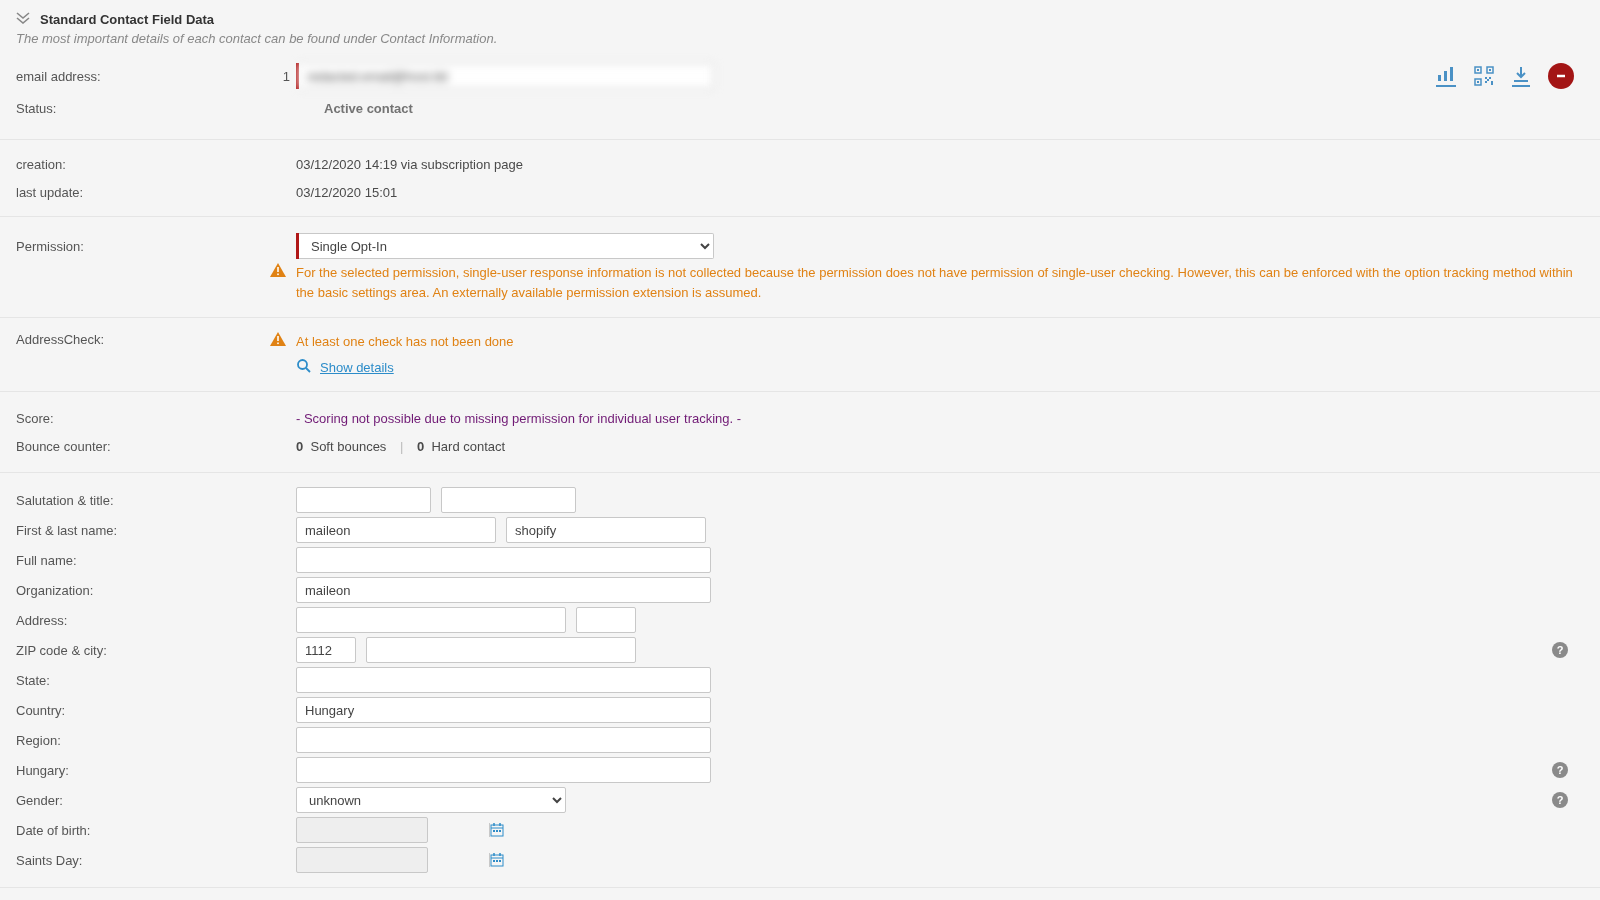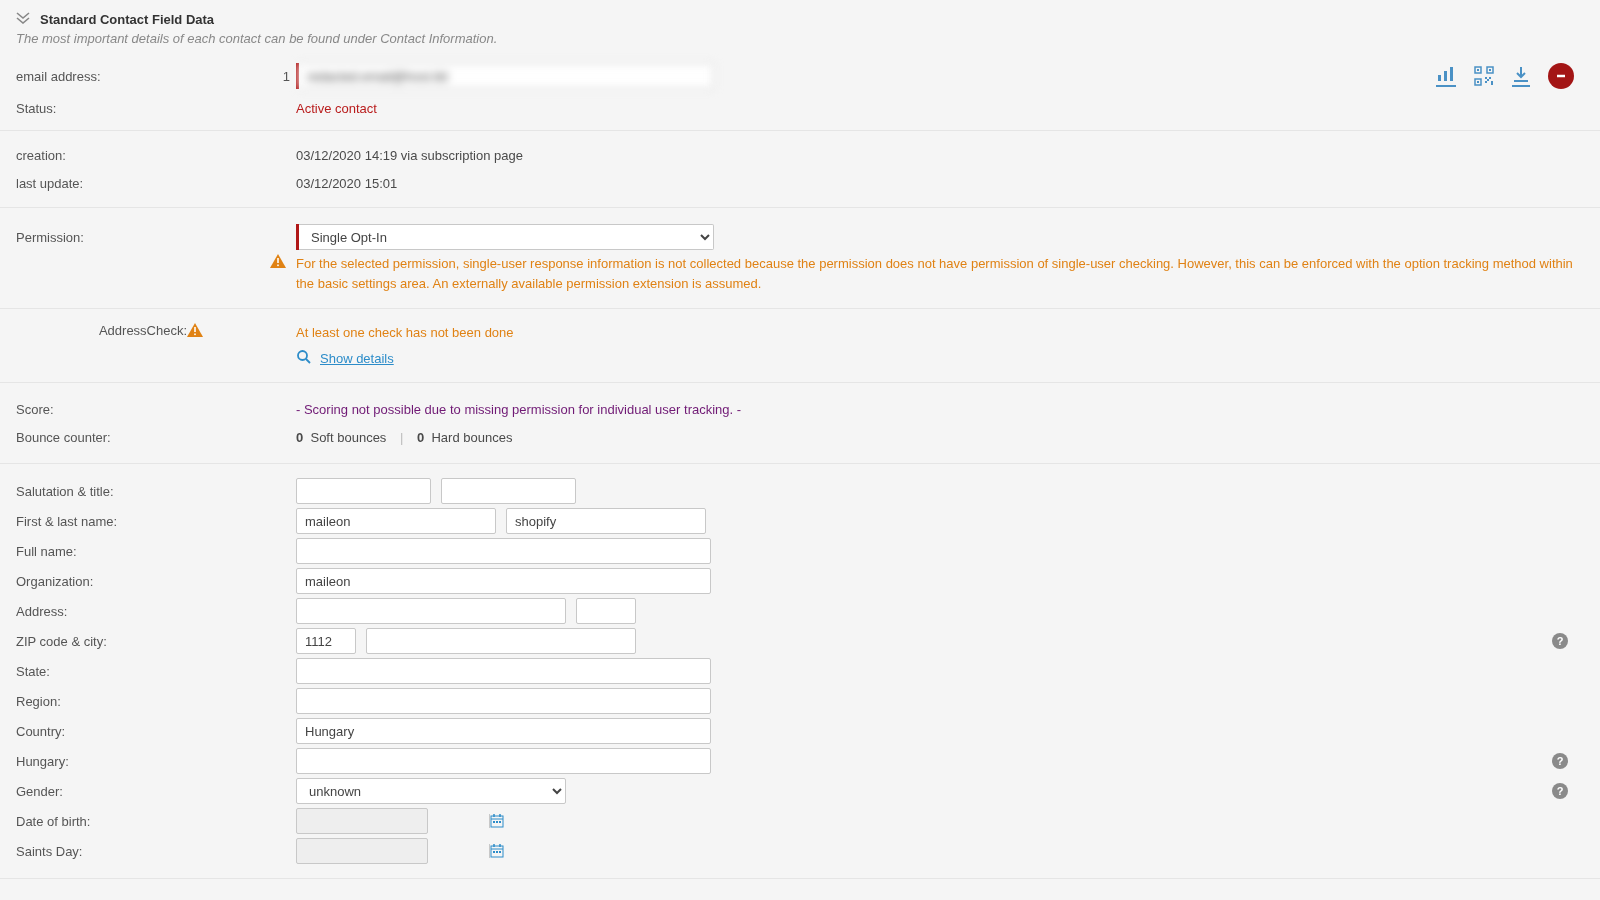--- a/index.html
+++ b/index.html
@@ -20,21 +20,21 @@
 
   input[type=text], select {
     border: 1px solid #c8c8c8; background: #fff; height: 26px; padding: 2px 8px; font-size: 13px; color:#444; border-radius: 2px;
   }
   .req-bar { display:inline-block; width:3px; height:26px; background:#b01717; margin-right:0; vertical-align:middle; }
   .input-wrap { display:flex; align-items:center; }
   .input-wrap.req input, .input-wrap.req select { border-left: none; border-top-left-radius:0; border-bottom-left-radius:0; }
   .input-wrap.req .req-bar { border: 1px solid #b01717; border-right:none; }
   .mono-num { font-family: inherit; color:#555; margin-right:6px; }
 
-  .status-active { color: #b91c1c; font-weight: normal; }
+  .status-active { color: #737373; font-weight: bold; margin-left: 28px; }
   .warn-text { color: #e08214; line-height: 1.55em; }
   .warn-icon { color:#e08214; flex:0 0 auto; }
   .warn-icon svg { display:block; }
   .mag-icon { color:#2c8cc9; }
   .linky { color:#2c8cc9; text-decoration: underline; cursor:pointer; }
 
   .muted { color:#701a75; }
   .pipe { color:#bbb; margin: 0 10px; }
 
   .icon-btn { cursor:pointer; color:#4a91c5; display:inline-flex; align-items:center; }
@@ -50,21 +50,21 @@
   .date-box .cal { width:26px; display:flex; align-items:center; justify-content:center; border-left:1px solid #c8c8c8; background:#f5f5f5; cursor:pointer; color:#2c8cc9; }
 
   
   .w-415 { width:415px; }
   .w-200 { width:200px; }
   .w-135 { width:135px; }
   .w-270 { width:270px; }
   .w-60  { width:60px;  }
 
   .blur { filter: blur(4px); color:#999; user-select:none; }
-  .first-block { padding-top:4px; padding-bottom:8px; }
+  .first-block { padding-top:4px; padding-bottom:17px; }
   .gap-top { margin-top:0; }
   .row.rel { position:relative; }
 </style>
 </head>
 <body>
 
 <div class="page">
   <div class="panel">
 
     <div class="section-title-row">
@@ -169,21 +169,21 @@
           </span>
         </div>
         <div class="content-col">
           <span class="warn-text">For the selected permission, single-user response information is not collected because the permission does not have permission of single-user checking. However, this can be enforced with the option tracking method within the basic settings area. An externally available permission extension is assumed.</span>
         </div>
       </div>
     </div>
 
     <div class="block" style="padding-top:12px; padding-bottom:12px;">
       <div class="row" style="align-items:flex-start;">
-        <div class="label-col" style="display:flex; justify-content:center; padding-right:10px;">
+        <div class="label-col" style="display:flex; justify-content:space-between; padding-right:10px;">
           <span>AddressCheck:</span>
           <span class="warn-icon">
             <svg width="16" height="14" viewBox="0 0 16 14">
                 <path d="M8 0 L16 14 L0 14 Z" fill="#e08214"></path>
                 <rect x="7.2" y="4" width="1.6" height="5" fill="#fff"></rect>
                 <rect x="7.2" y="10.5" width="1.6" height="1.6" fill="#fff"></rect>
               </svg>
           </span>
         </div>
         <div class="content-col" style="flex-direction:column; align-items:flex-start; gap:6px;">
@@ -207,21 +207,21 @@
         <div class="content-col">
             <span class="muted">- Scoring not possible due to missing permission for individual user tracking. -</span>
           </div>
       </div>
       <div class="row">
         <div class="label-col">Bounce counter:</div>
         <div class="content-col">
           <span>
             <b>0</b>&nbsp;&nbsp;<span>Soft bounces</span>
             <span class="pipe">|</span>
-            <b>0</b>&nbsp;&nbsp;<span>Hard bounces</span>
+            <b>0</b>&nbsp;&nbsp;<span>Hard contact</span>
           </span>
         </div>
       </div>
     </div>
 
     <div class="block" style="padding-top:12px; padding-bottom:12px;">
       <div class="row">
         <div class="label-col">Salutation &amp; title:</div>
         <div class="content-col">
           <input type="text" class="w-135" value="" style="">
@@ -262,29 +262,29 @@
         </div>
         <span class="help-dot right-help">?</span>
       </div>
       <div class="row">
         <div class="label-col">State:</div>
         <div class="content-col">
             <input type="text" class="w-415" value="" style="">
           </div>
       </div>
       <div class="row">
+        <div class="label-col">Country:</div>
+        <div class="content-col">
+            <input type="text" class="w-415" value="Hungary" style="">
+          </div>
+      </div>
+      <div class="row">
         <div class="label-col">Region:</div>
         <div class="content-col">
             <input type="text" class="w-415" value="" style="">
-          </div>
-      </div>
-      <div class="row">
-        <div class="label-col">Country:</div>
-        <div class="content-col">
-            <input type="text" class="w-415" value="Hungary" style="">
           </div>
       </div>
       <div class="row rel">
         <div class="label-col">Hungary:</div>
         <div class="content-col">
             <input type="text" class="w-415" value="" style="">
           </div>
         <span class="help-dot right-help">?</span>
       </div>
       <div class="row rel">

